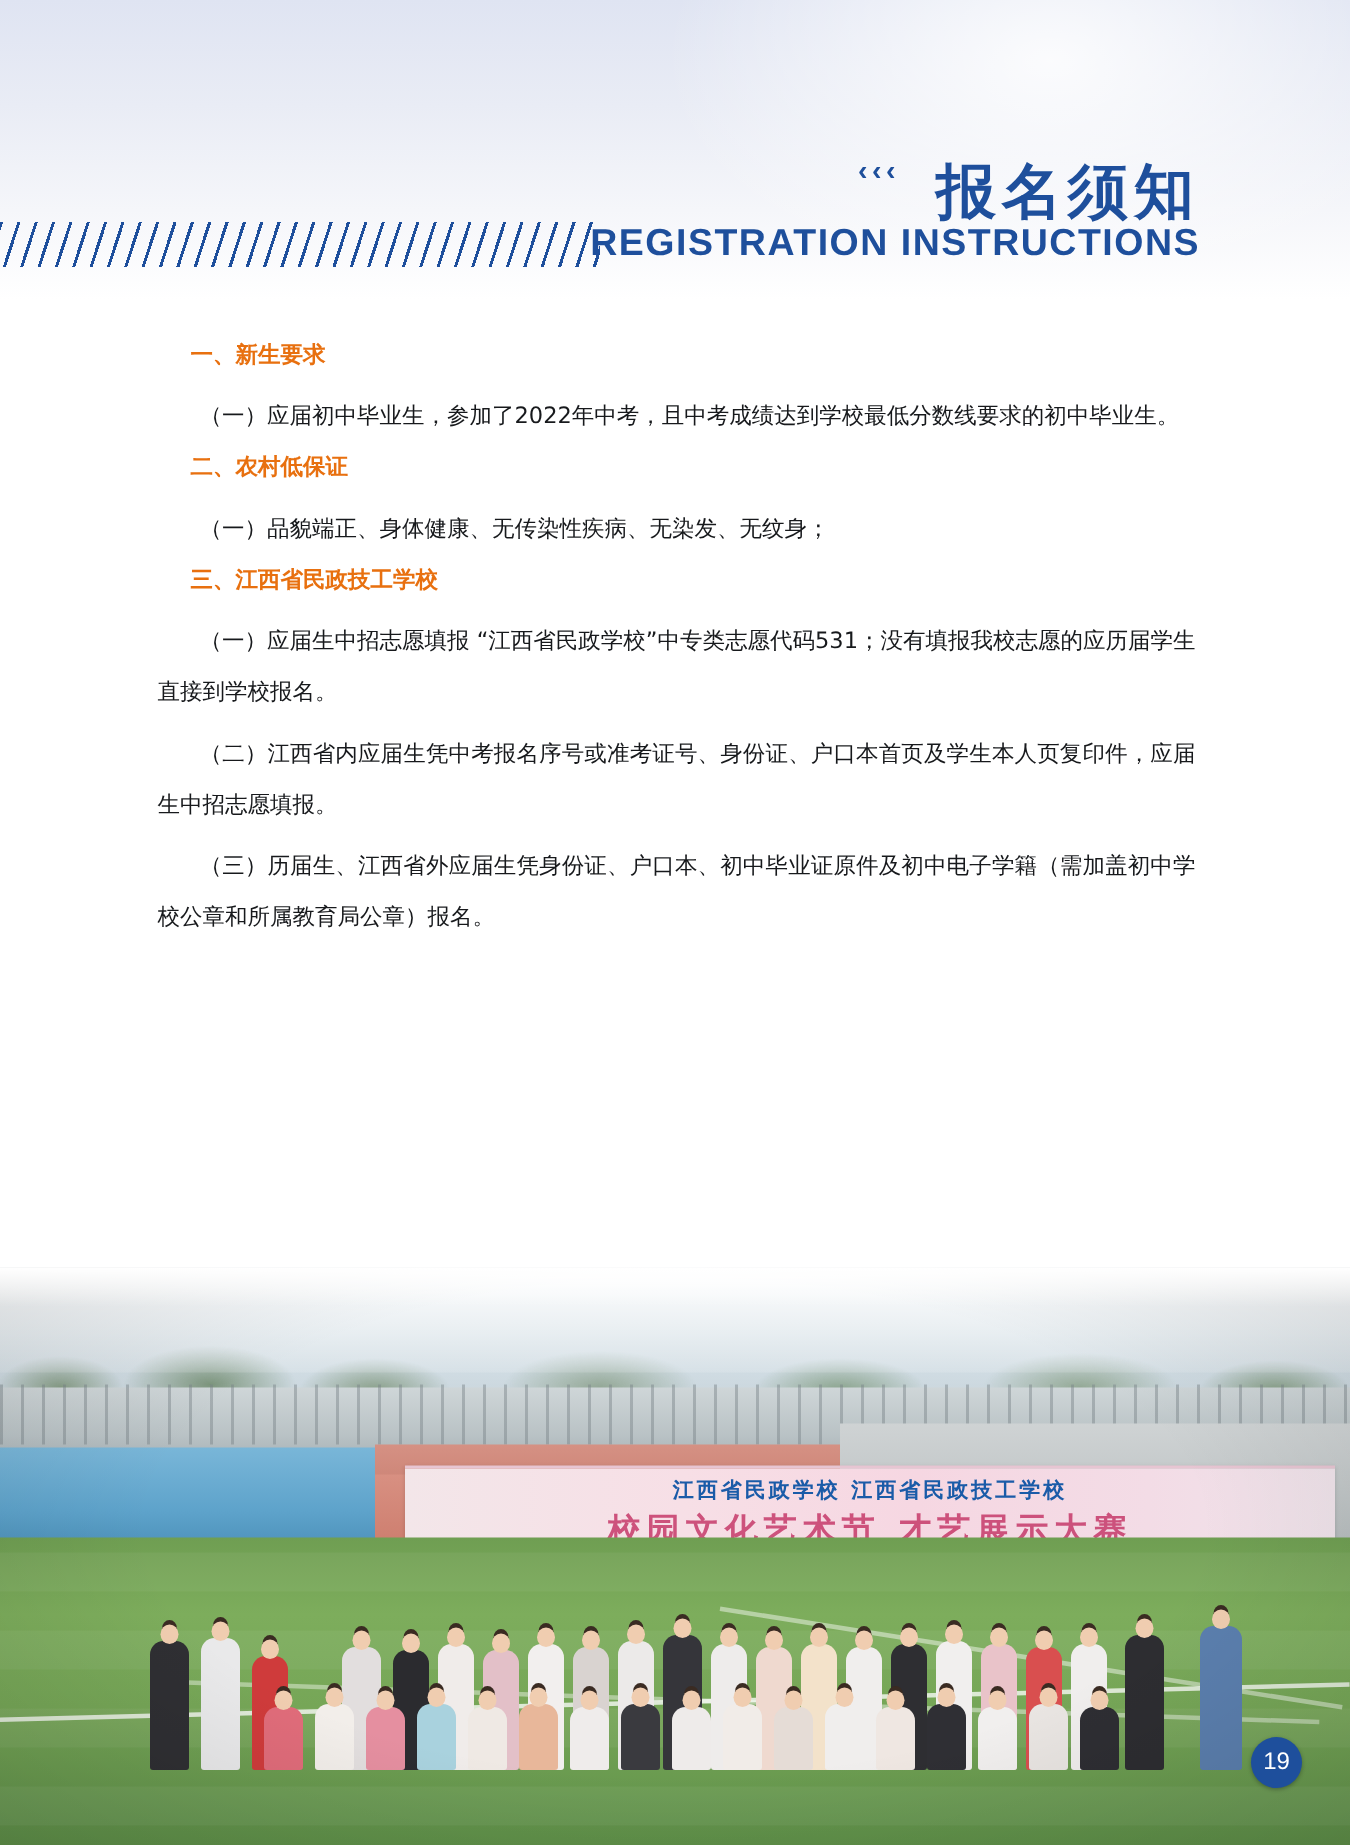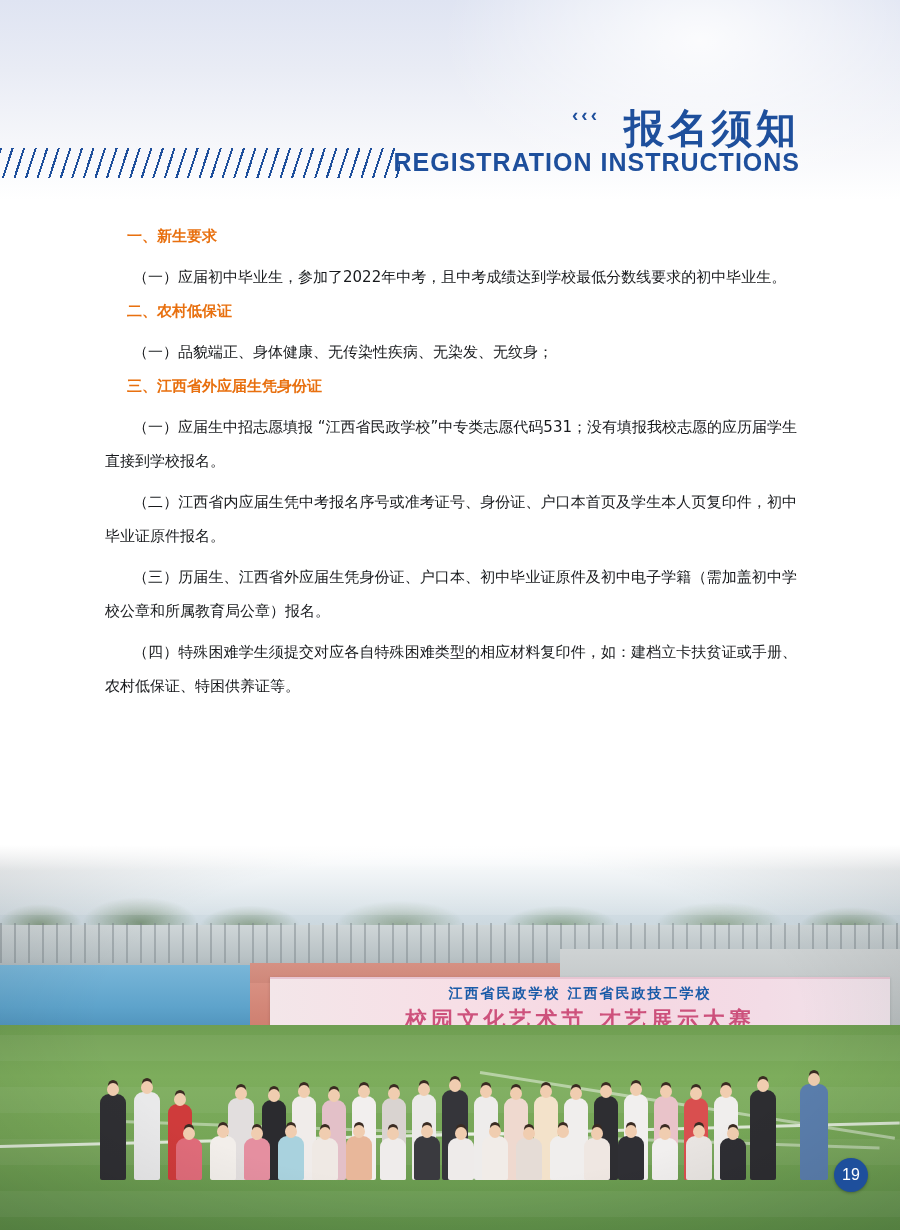--- a/index.html
+++ b/index.html
@@ -304,25 +304,24 @@
       <div class="sec-head">一、新生要求</div>
       <p class="para">（一）应届初中毕业生，参加了2022年中考，且中考成绩达到学校最低分数线要求的初中毕业生。</p>
     </div>
 
     <div>
       <div class="sec-head">二、农村低保证</div>
       <p class="para">（一）品貌端正、身体健康、无传染性疾病、无染发、无纹身；</p>
     </div>
 
     <div>
-      <div class="sec-head">三、江西省外应届生凭身份证</div>
+      <div class="sec-head">三、江西省民政技工学校</div>
       <p class="para">（一）应届生中招志愿填报 “江西省民政学校”中专类志愿代码531；没有填报我校志愿的应历届学生直接到学校报名。</p>
-      <p class="para">（二）江西省内应届生凭中考报名序号或准考证号、身份证、户口本首页及学生本人页复印件，初中毕业证原件报名。</p>
+      <p class="para">（二）江西省内应届生凭中考报名序号或准考证号、身份证、户口本首页及学生本人页复印件，应届生中招志愿填报。</p>
       <p class="para">（三）历届生、江西省外应届生凭身份证、户口本、初中毕业证原件及初中电子学籍（需加盖初中学校公章和所属教育局公章）报名。</p>
-      <p class="para">（四）特殊困难学生须提交对应各自特殊困难类型的相应材料复印件，如：建档立卡扶贫证或手册、农村低保证、特困供养证等。</p>
     </div>
 
   </div>
 
   <div class="photo">
     <div class="sky"></div>
     <div class="treeline"></div>
     <div class="sky-haze"></div>
     <div class="bleachers"></div>
     <div class="fence"></div>

